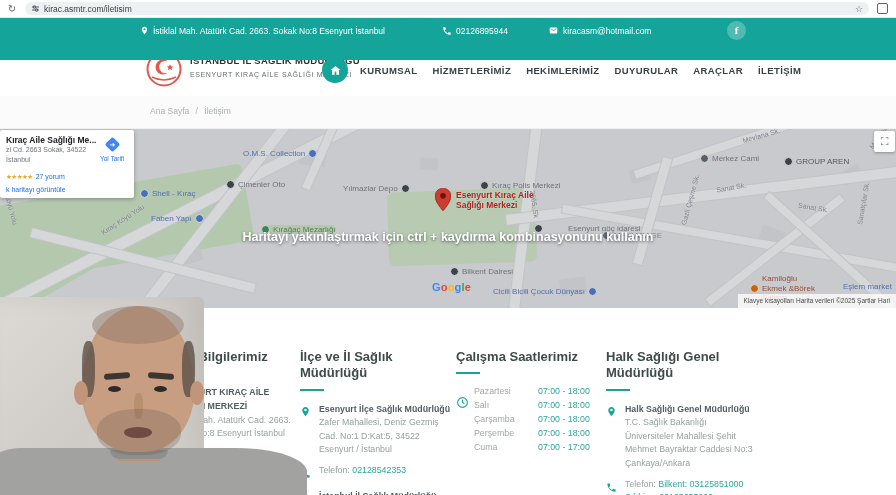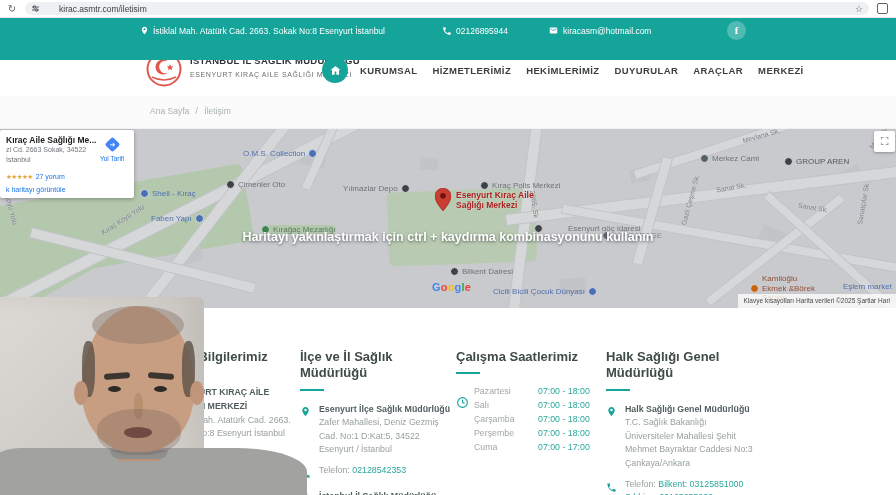--- a/index.html
+++ b/index.html
@@ -2,21 +2,21 @@
 <html><head>
 <meta charset="utf-8">
 <style>
   html,body{margin:0;padding:0;}
   body{font-family:"Liberation Sans",sans-serif;}
   .page{position:relative;width:896px;height:495px;overflow:hidden;background:#fff;}
 
   
   .chrome{position:absolute;left:0;top:0;width:896px;height:17px;background:#fff;display:flex;align-items:center;border-bottom:1px solid #ececec;z-index:30;}
   .reload{width:14px;text-align:center;font-size:10px;color:#5f6368;margin-left:5px;cursor:pointer;}
-  .urlpill{flex:1;height:13px;background:#eef1f3;border-radius:7px;margin:0 6px 0 6px;display:flex;align-items:center;padding:0 6px;gap:15px;}
+  .urlpill{flex:1;height:13px;background:#eef1f3;border-radius:7px;margin:0 6px 0 6px;display:flex;align-items:center;padding:0 6px;}
   .urlpill .url{flex:1;font-size:8.5px;color:#3c4043;margin-left:4px;white-space:nowrap;overflow:hidden;}
   .urlpill .star{font-size:9px;color:#5f6368;}
   .sq-icon{width:9px;height:9px;border:1.2px solid #5f6368;border-radius:2px;margin:0 8px 0 2px;}
 
   
   .topbar{position:absolute;left:0;top:17px;width:896px;height:43px;background:#14a49a;z-index:29;}
   .topbar .item{position:absolute;top:0;height:27px;display:flex;align-items:center;gap:4px;color:#fff;font-size:8.5px;}
   .topbar svg{display:block;}
   .fb{position:absolute;left:727px;top:4px;width:19px;height:19px;border-radius:50%;background:rgba(255,255,255,.25);color:#fff;font-size:11px;font-weight:bold;text-align:center;line-height:19px;font-family:"Liberation Serif",serif;cursor:pointer;}
 
@@ -155,21 +155,21 @@
       <svg width="13" height="13" viewBox="0 0 24 24" fill="#fff">
           <path d="M12 3.5 3 11h2.5v9h5v-6h3v6h5v-9H21z"></path>
         </svg>
     </div>
     <div class="nav">
       <div class="ni">KURUMSAL</div>
       <div class="ni">HİZMETLERİMİZ</div>
       <div class="ni">HEKİMLERİMİZ</div>
       <div class="ni">DUYURULAR</div>
       <div class="ni">ARAÇLAR</div>
-      <div class="ni">MERKEZİ</div>
+      <div class="ni">İLETİŞİM</div>
     </div>
   </div>
 
   <div class="crumbbar">
     <div class="crumb">
       <span>Ana Sayfa</span>
       <span>/</span>
       <span>İletişim</span>
     </div>
   </div>

